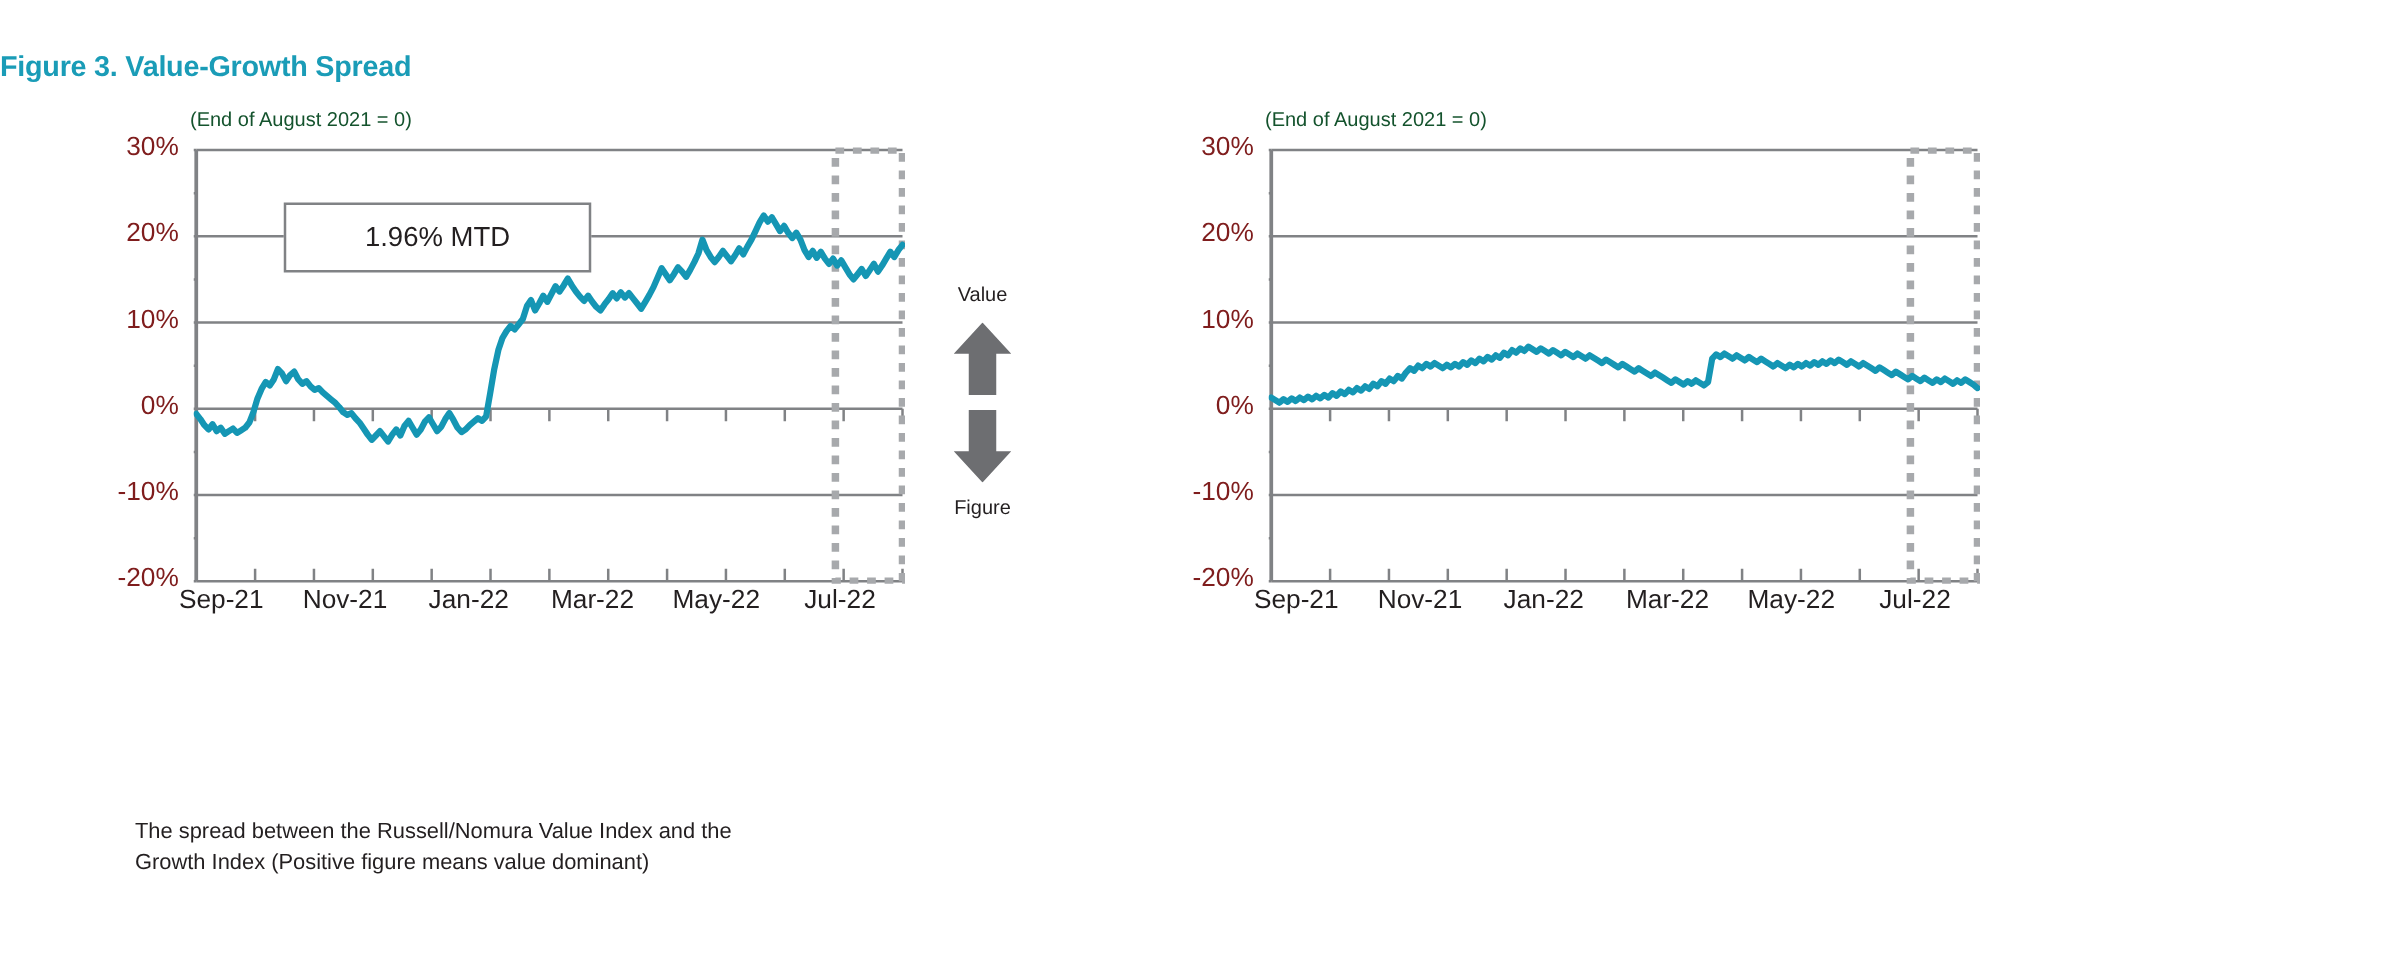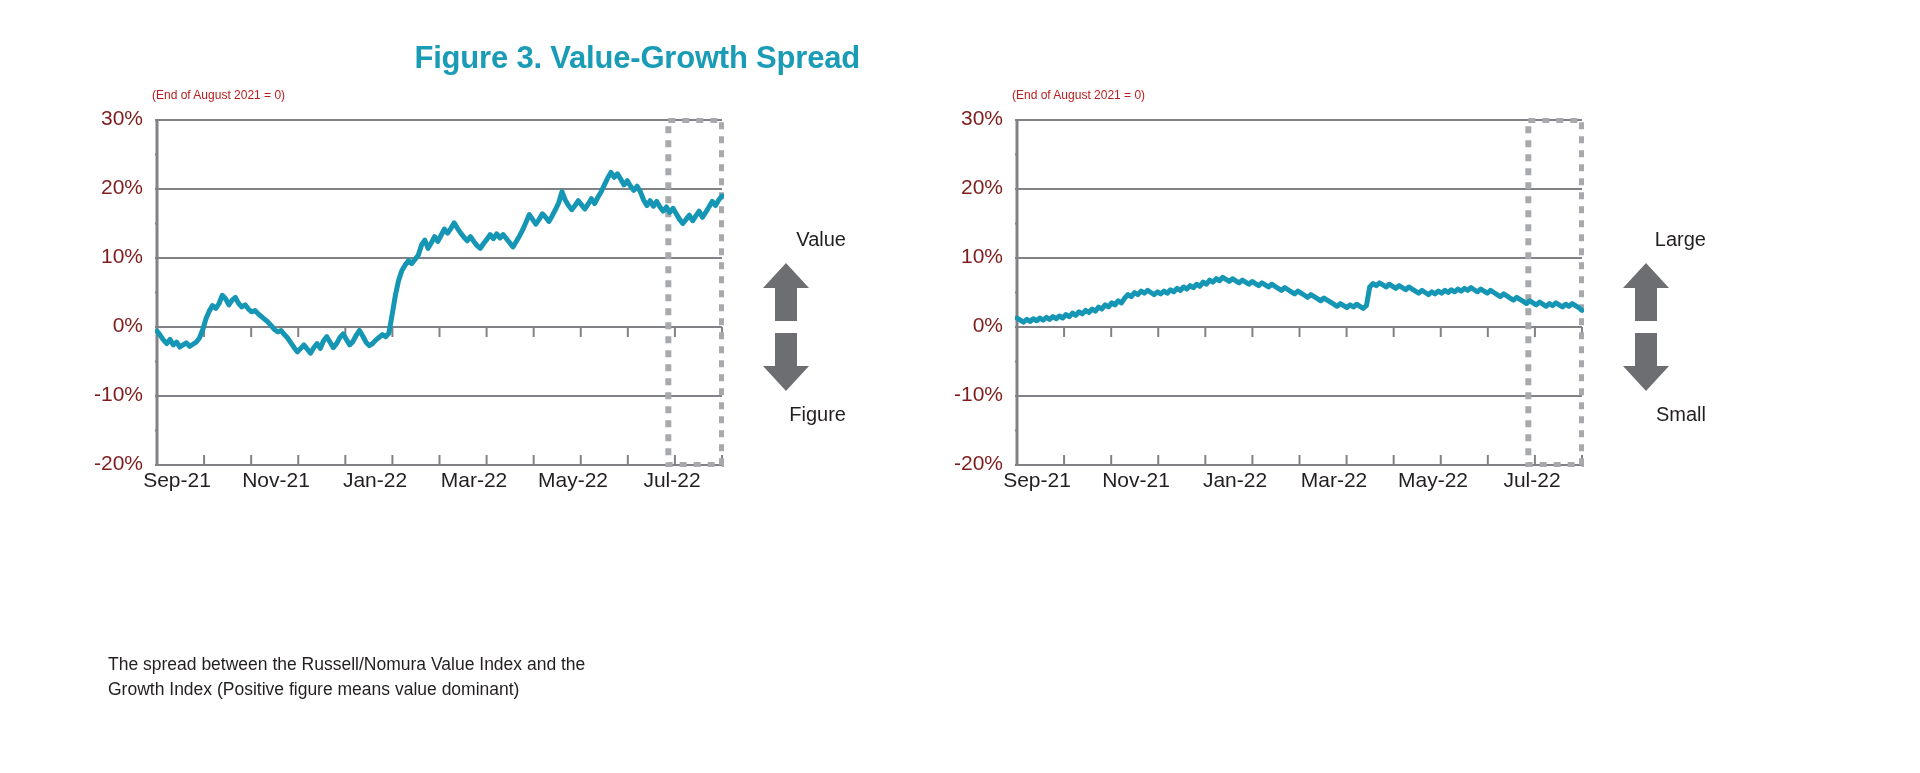--- a/index.html
+++ b/index.html
@@ -12,33 +12,32 @@
   }
   .page{position:relative;width:1920px;height:773px;}
 
   .panel{position:absolute;top:0;width:960px;height:773px;}
   .panel-left{left:0;}
   .panel-right{left:860px;}
 
   .fig-title{
     position:absolute;
     top:40px;left:0;width:840px;
-    text-align:right;
-    font-size:31px;
+    text-align:left;
+    font-size:23px;
     font-weight:600;
     color:#1a9cb7;
     letter-spacing:-0.2px;
     white-space:nowrap;
-    margin-left:20px;
   }
   .fig-sub{
     position:absolute;
     top:88px;left:152px;
-    font-size:12px;
-    color:#b91c1c;
+    font-size:16px;
+    color:#14532d;
     white-space:nowrap;
   }
 
   
   .chart{
     position:absolute;
     left:155px;top:118px;
     width:565px;height:345px;
   }
   .plot{
@@ -86,21 +85,21 @@
     white-space:nowrap;
   }
 
   
   .dirlegend{
     position:absolute;
     width:120px;
     text-align:center;
   }
   .dir-top-label,.dir-bot-label{
-    font-size:20px;color:#231f20;white-space:nowrap;text-align:right;
+    font-size:16px;color:#231f20;white-space:nowrap;
   }
   .arrow{
     margin:12px auto;
     display:block;
   }
 
   .caption{
     position:absolute;
     font-size:17.5px;
     line-height:1.45;
@@ -178,20 +177,21 @@
 
       <div class="xlabels">
         <div class="xlab" style="left:62px;">Sep-21</div>
         <div class="xlab" style="left:161px;">Nov-21</div>
         <div class="xlab" style="left:260px;">Jan-22</div>
         <div class="xlab" style="left:359px;">Mar-22</div>
         <div class="xlab" style="left:458px;">May-22</div>
         <div class="xlab" style="left:557px;">Jul-22</div>
       </div>
 
+      <div class="mtd-box" style="left:72px;top:44px;width:242px;height:52px;">1.96% MTD</div>
     </div>
 
     <div class="dirlegend" style="left:726px;top:228px;">
       <div class="dir-top-label">Value</div>
       <svg class="arrow" width="46" height="58" viewBox="0 0 46 58">
         <polygon points="23,0 46,25 34,25 34,58 12,58 12,25 0,25" fill="#6d6e71"></polygon>
       </svg>
       <svg class="arrow" width="46" height="58" viewBox="0 0 46 58">
         <polygon points="23,58 46,33 34,33 34,0 12,0 12,33 0,33" fill="#6d6e71"></polygon>
       </svg>
@@ -268,26 +268,16 @@
         <div class="xlab" style="left:62px;">Sep-21</div>
         <div class="xlab" style="left:161px;">Nov-21</div>
         <div class="xlab" style="left:260px;">Jan-22</div>
         <div class="xlab" style="left:359px;">Mar-22</div>
         <div class="xlab" style="left:458px;">May-22</div>
         <div class="xlab" style="left:557px;">Jul-22</div>
       </div>
 
     </div>
 
-    <div class="dirlegend" style="left:726px;top:228px;">
-      <div class="dir-top-label">Large</div>
-      <svg class="arrow" width="46" height="58" viewBox="0 0 46 58">
-        <polygon points="23,0 46,25 34,25 34,58 12,58 12,25 0,25" fill="#6d6e71"></polygon>
-      </svg>
-      <svg class="arrow" width="46" height="58" viewBox="0 0 46 58">
-        <polygon points="23,58 46,33 34,33 34,0 12,0 12,33 0,33" fill="#6d6e71"></polygon>
-      </svg>
-      <div class="dir-bot-label">Small</div>
-    </div>
 
   </div>
 
 </div>
 
 </body></html>

